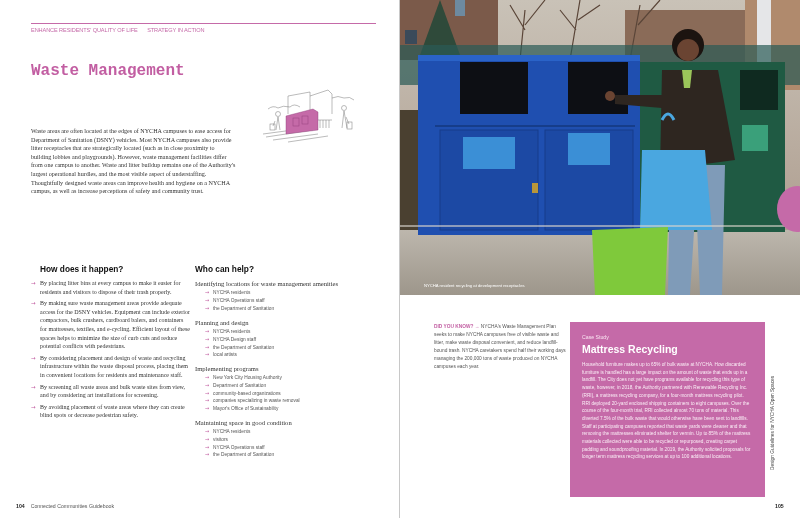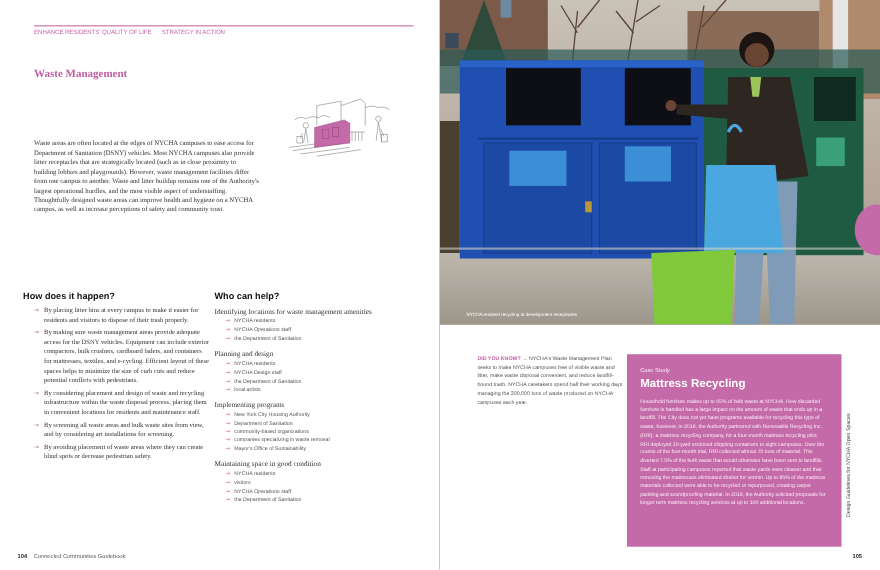--- a/index.html
+++ b/index.html
@@ -7,21 +7,21 @@
   body { position: relative; font-family: "Liberation Serif", serif; color: #333; }
 
   .page-left { position: absolute; left: 0; top: 0; width: 400px; height: 518px; background: #fff; }
   .page-right { position: absolute; left: 400px; top: 0; width: 400px; height: 518px; background: #fff; }
   .gutter { position: absolute; left: 399px; top: 0; width: 1px; height: 518px; background: #c8c8c8; }
 
   .top-rule { position: absolute; left: 31px; top: 23px; width: 345px; height: 1px; background: #c56aa8; }
   .running-head { position: absolute; left: 31px; top: 27px; font-family: "Liberation Sans", sans-serif; font-size: 5.6px; letter-spacing: -0.1px; color: #c56aa8; text-transform: uppercase; }
   .running-head span { margin-right: 8px; }
 
-  .section-title { position: absolute; left: 31px; top: 62px; font-family: Liberation Serif, serif; font-weight: bold; font-size: 10px; color: #c25ea2; }
+  .section-title { position: absolute; left: 31px; top: 62px; font-family: Liberation Mono, monospace; font-weight: bold; font-size: 16px; color: #c25ea2; }
   .lead { position: absolute; left: 31px; top: 88px; width: 200px; font-family: "Liberation Sans", sans-serif; font-weight: bold; font-size: 8px; line-height: 11px; color: #111; }
   .intro { position: absolute; left: 31px; top: 127px; width: 205px; font-size: 6.1px; line-height: 8.6px; color: #333; }
 
   .illustration { position: absolute; left: 258px; top: 84px; width: 100px; height: 62px; }
 
   .col-h { position: absolute; font-family: "Liberation Sans", sans-serif; font-weight: bold; font-size: 8.3px; color: #111; }
   .how-list { position: absolute; left: 31px; top: 279px; width: 160px; list-style: none; }
   .how-list li { position: relative; padding-left: 9px; font-size: 6px; line-height: 8.6px; margin-bottom: 3px; color: #333; }
   .arrow { position: absolute; left: 0; top: 0; color: #c25ea2; font-family: "DejaVu Sans", sans-serif; font-size: 5.5px; }
 
@@ -78,21 +78,21 @@
       <path d="M62 36 L62 44 M65 36 L65 44 M68 36 L68 44 M71 36 L71 44 M60 36 L74 36"></path>
       <path d="M5 50 L50 44 M8 53 L55 46 M15 56 L60 50 M30 58 L70 52"></path>
     </g>
     <path d="M28 32 L55 25 L60 28 L60 46 L28 50 Z" fill="#c56aa8" stroke="#8a3b76" stroke-width="0.4"></path>
     <g fill="none" stroke="#8a3b76" stroke-width="0.4">
       <rect x="35" y="34" width="6" height="8"></rect>
       <rect x="44" y="32" width="6" height="8"></rect>
     </g>
   </svg>
 
-  <h2 class="col-h" style="left:21px; top:264px;">How does it happen?</h2>
+  <h2 class="col-h" style="left:40px; top:264px;">How does it happen?</h2>
   <ul class="how-list">
     <li><span class="arrow">→</span><span>By placing litter bins at every campus to make it easier for residents and visitors to dispose of their trash properly.</span></li>
     <li><span class="arrow">→</span><span>By making sure waste management areas provide adequate access for the DSNY vehicles. Equipment can include exterior compactors, bulk crushers, cardboard balers, and containers for mattresses, textiles, and e-cycling. Efficient layout of these spaces helps to minimize the size of curb cuts and reduce potential conflicts with pedestrians.</span></li>
     <li><span class="arrow">→</span><span>By considering placement and design of waste and recycling infrastructure within the waste disposal process, placing them in convenient locations for residents and maintenance staff.</span></li>
     <li><span class="arrow">→</span><span>By screening all waste areas and bulk waste sites from view, and by considering art installations for screening.</span></li>
     <li><span class="arrow">→</span><span>By avoiding placement of waste areas where they can create blind spots or decrease pedestrian safety.</span></li>
   </ul>
 
   <h2 class="col-h" style="left:195px; top:264px;">Who can help?</h2>
 

